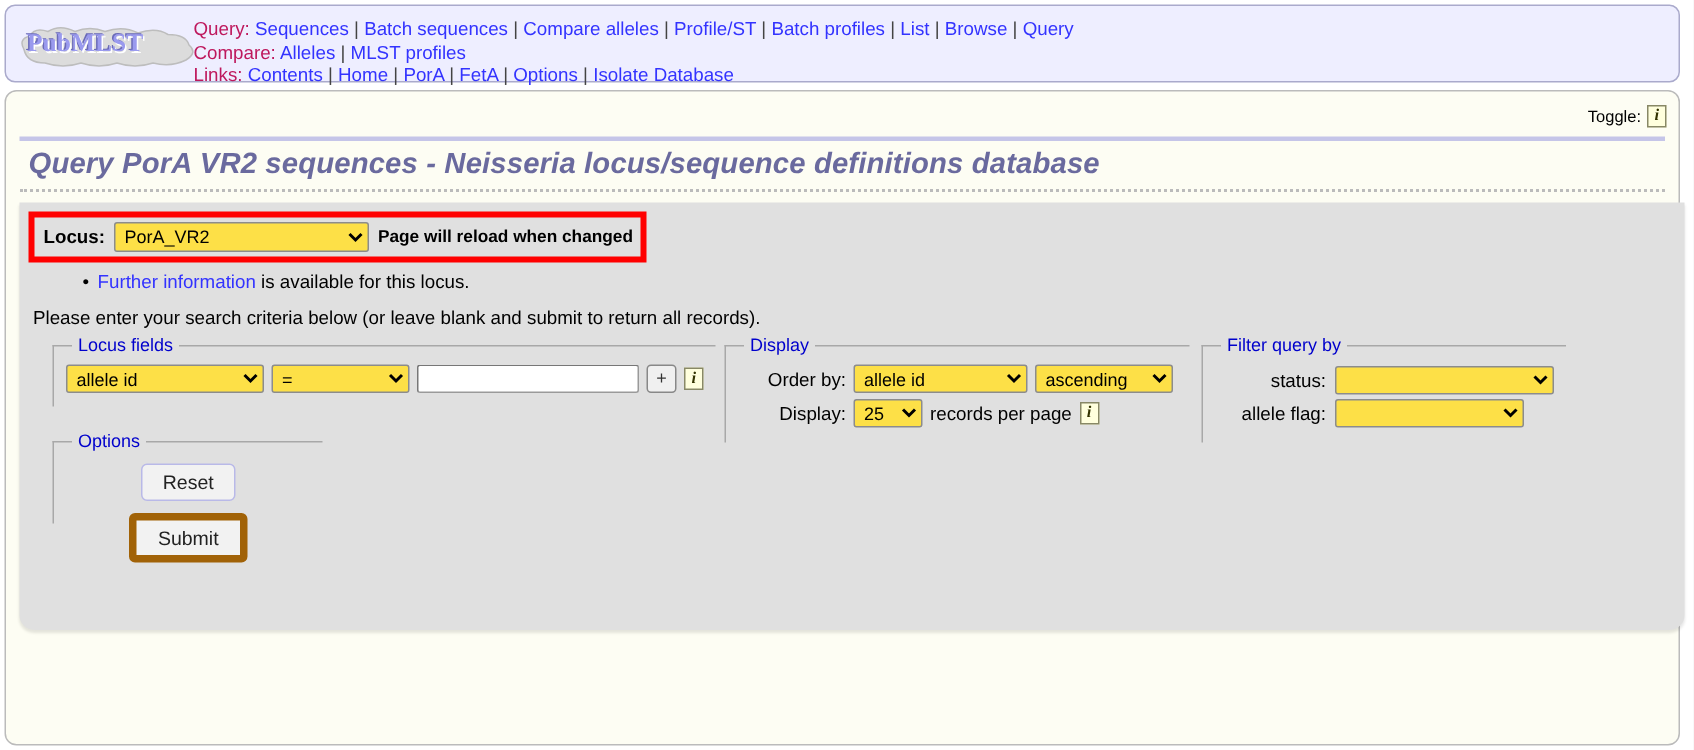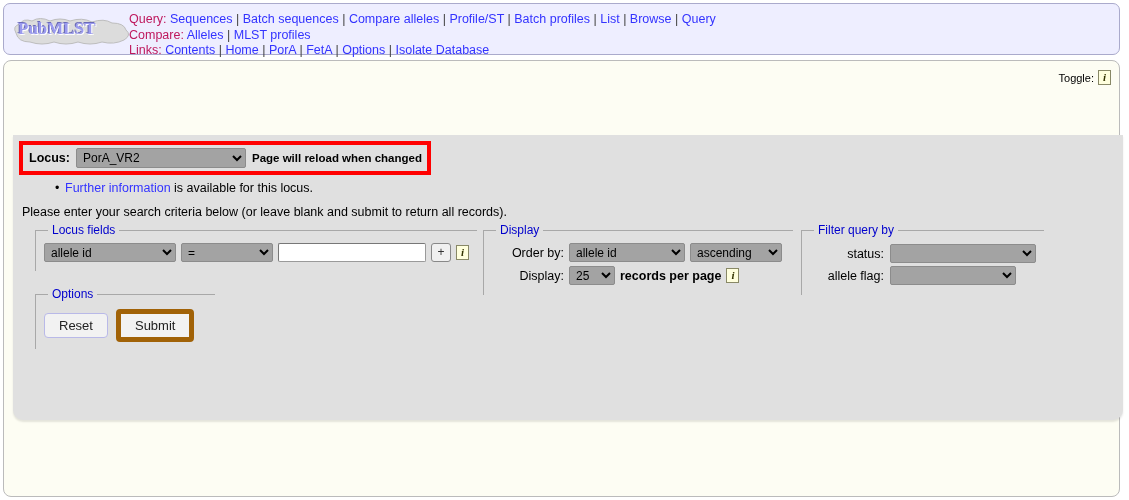--- a/index.html
+++ b/index.html
@@ -164,21 +164,21 @@
     font-size: 11.5px;
     color: #000;
     white-space: nowrap;
   }
 
   
   select.ui {
     font-family: "Liberation Sans", sans-serif;
     font-size: 12px;
     color: #000;
-    background: #a3a3a3;
+    background: #fde047;
     border: 1px solid #8c8c8c;
     border-radius: 2px;
     height: 19px;
     padding: 0 2px;
     box-sizing: border-box;
   }
   select.ui.tall { height: 20px; }
 
   input.textbox {
     font-family: "Liberation Sans", sans-serif;
@@ -288,21 +288,21 @@
     box-sizing: border-box;
     cursor: pointer;
   }
 
   .lbl-right {
     font-size: 12.5px;
     color: #000;
     text-align: right;
     display: inline-block;
   }
-  .small-txt { font-size: 12.5px; color: #000; font-weight: bold; }
+  .small-txt { font-size: 12.5px; color: #000; }
 
   .btn {
     font-family: "Liberation Sans", sans-serif;
     font-size: 13px;
     color: #222;
     background: #f2f2f2;
     border-radius: 4px;
     padding: 4px 14px;
     cursor: pointer;
     box-sizing: border-box;
@@ -349,20 +349,23 @@
   </div>
 </div>
 
 <div class="content-panel">
 
   <div class="toggle-strip">
     <span>Toggle:</span>
     <span class="info-icon">i</span>
   </div>
 
+  <div class="page-title-wrap">
+    <div class="page-title">Query PorA VR2 sequences - Neisseria locus/sequence definitions database</div>
+  </div>
 
   <div class="form-panel">
 
     <div class="locus-highlight">
       <span class="locus-label">Locus:</span>
       <select class="ui tall" style="width:170px;">
         <option>PorA_VR2</option>
       </select>
       <span class="locus-note">Page will reload when changed</span>
     </div>
@@ -420,20 +423,20 @@
       <div class="filter-row">
         <span class="filter-lbl">allele flag:</span>
         <select class="ui" style="width:126px;">
           <option></option>
         </select>
       </div>
     </fieldset>
 
     <fieldset class="box bordered fs-action">
       <legend class="box-legend">Options</legend>
-      <div class="row-inline" style="gap:8px;margin-top:4px;">
+      <div class="row-inline" style="gap:8px;margin-top:4px;flex-direction:column;">
         <button class="btn btn-reset">Reset</button>
         <button class="btn btn-submit">Submit</button>
       </div>
     </fieldset>
 
   </div>
 </div>
 
 </body></html>

